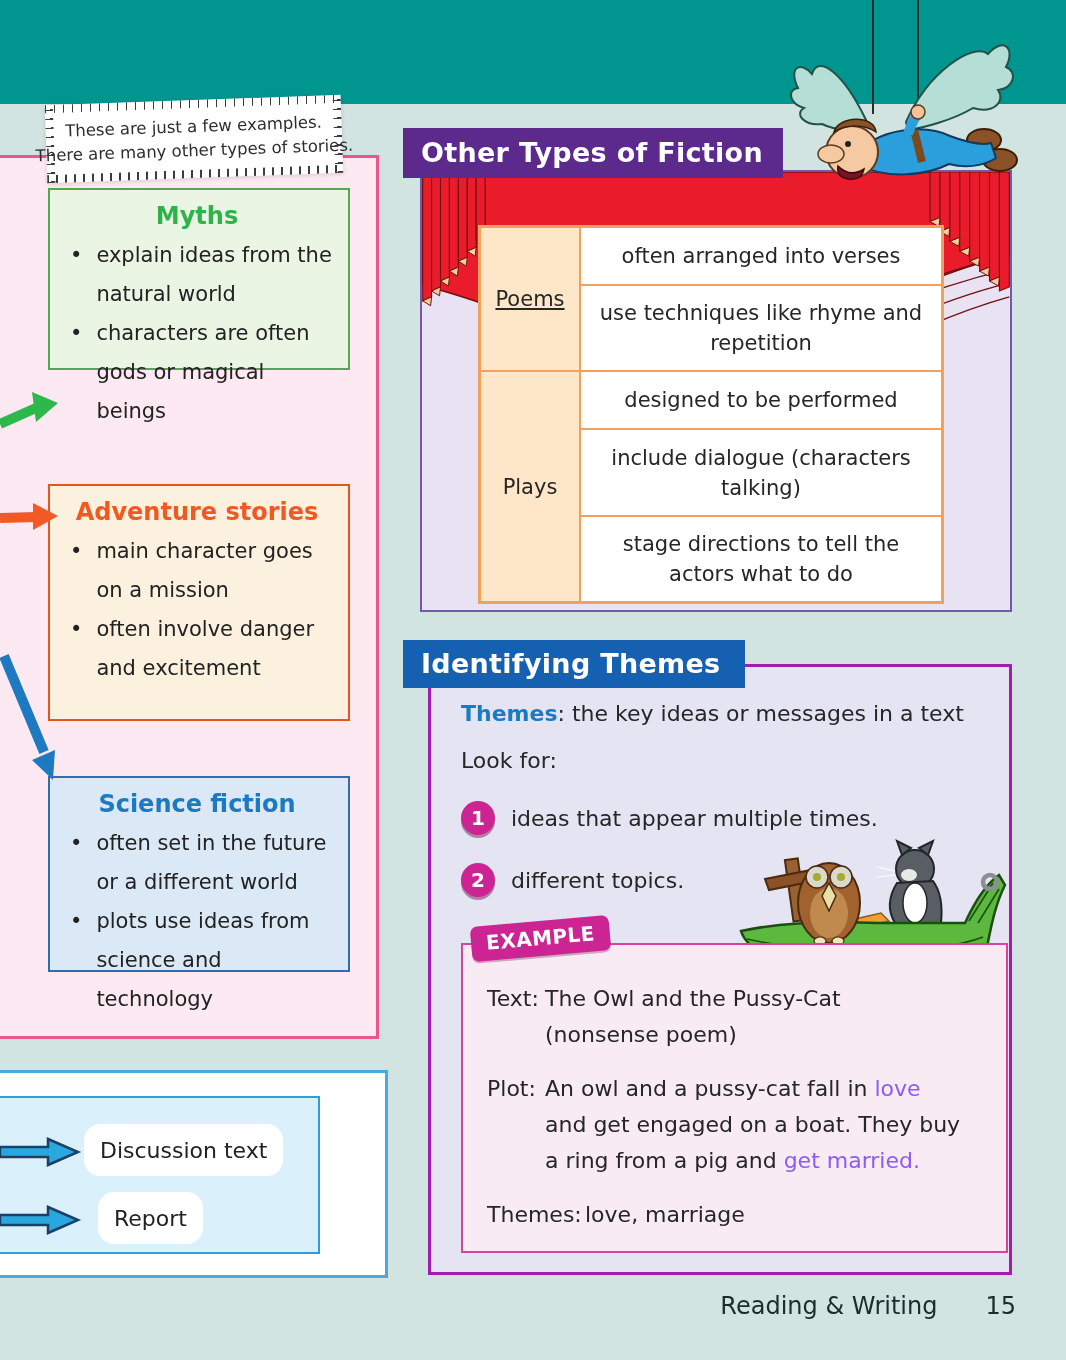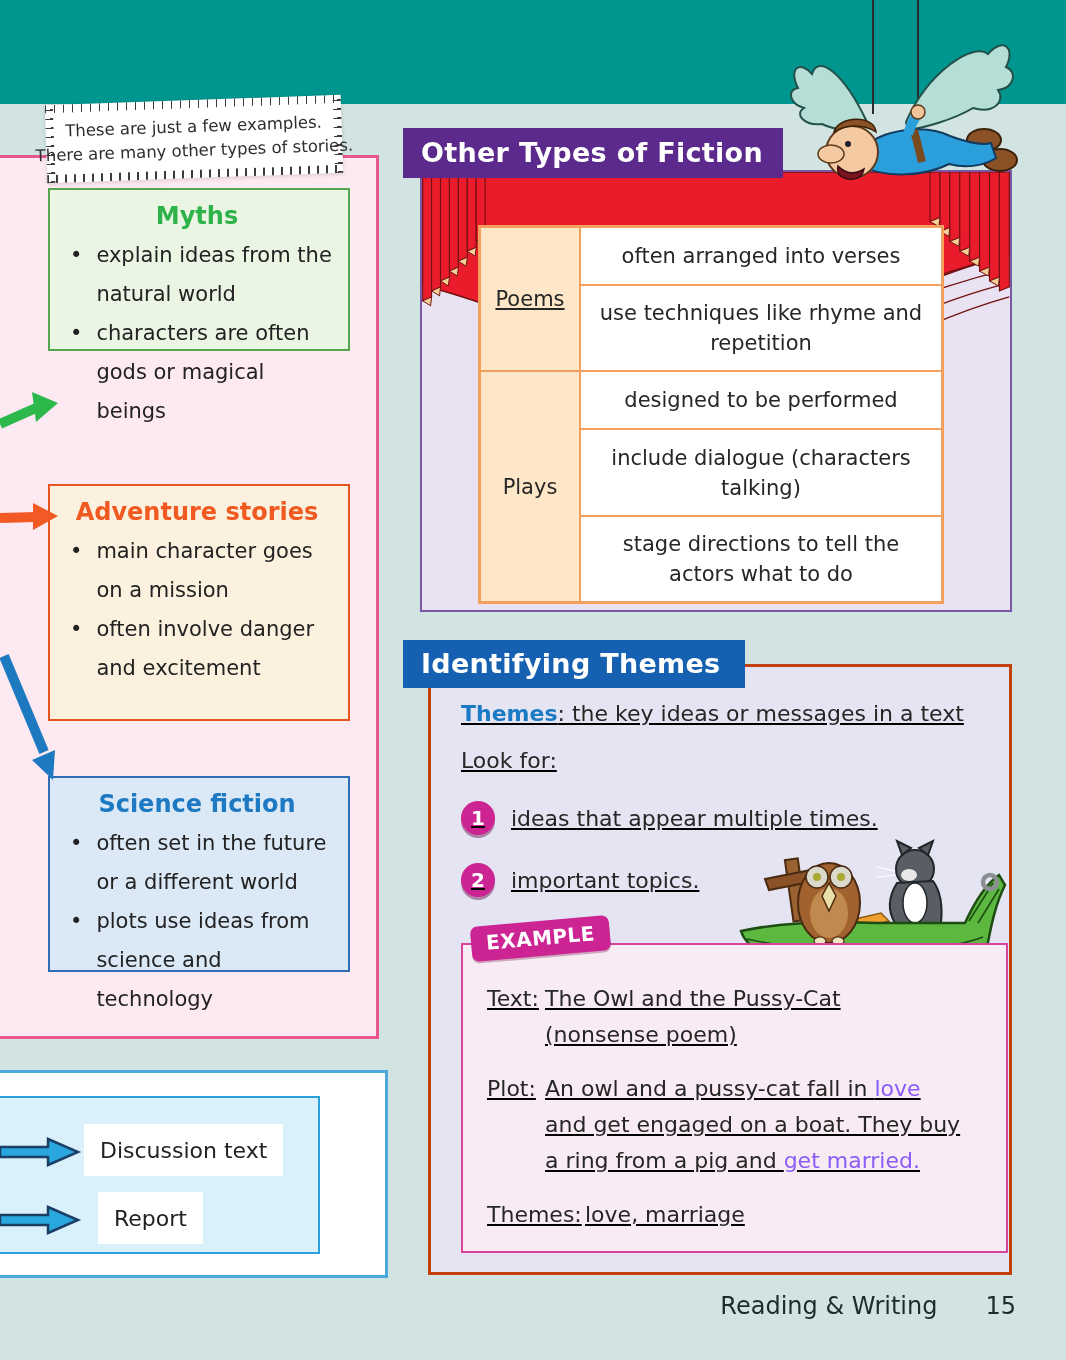--- a/index.html
+++ b/index.html
@@ -18,54 +18,54 @@
   .note-inner{position:absolute;inset:9px;background:#fff;display:flex;flex-direction:column;justify-content:center;align-items:center;
     font-size:16.5px;color:#2e2e2e;line-height:24px;white-space:nowrap;}
 
   
   .pink-panel{position:absolute;left:-6px;top:155px;width:385px;height:884px;background:#fde9f1;border:3px solid #e8578d;box-sizing:border-box;z-index:1;}
   .type-box{position:absolute;left:51px;width:302px;box-sizing:border-box;border:2.5px solid;padding:10px 14px 8px 10px;}
   .type-box h3{margin:2px 0 6px 0;text-align:center;font-size:24px;}
   .type-box ul{margin:0;padding:0;list-style:none;}
   .type-box li{display:flex;font-size:21px;color:#222;line-height:39px;}
   .type-box li::before{content:"\2022";margin:0 14px 0 10px;color:#222;}
-  .box-myths{top:30px;height:163px;background:#ebf5e3;border-color:#55a74f;}
+  .box-myths{top:30px;height:182px;background:#ebf5e3;border-color:#55a74f;}
   .box-myths h3{color:#2eb34a;}
   .box-adventure{top:326px;height:237px;background:#fcf1df;border-color:#e8541f;}
   .box-adventure h3{color:#f0591f;}
   .box-science{top:618px;height:196px;background:#dbe9f7;border-color:#2e6db4;}
   .box-science h3{color:#1d7ac2;}
   .edge-arrow{position:absolute;z-index:4;}
 
   
   .nf-outer{position:absolute;left:-12px;top:1070px;width:400px;height:208px;background:#fff;border:3px solid #4aa8dc;box-sizing:border-box;z-index:1;}
   .nf-inner{position:absolute;left:-12px;top:1096px;width:332px;height:158px;background:#daf0fa;border:2px solid #29a0d8;box-sizing:border-box;z-index:2;}
-  .nf-label{position:absolute;background:#fff;font-size:22px;color:#222;display:flex;align-items:center;padding:0 16px;height:52px;z-index:3;}
+  .nf-label{position:absolute;background:#fff;font-size:22px;color:#222;display:flex;align-items:center;padding:0 16px;height:52px;z-index:3;border-radius:16px;}
   .nf-arrow{position:absolute;z-index:3;}
 
   
   .fic-header{position:absolute;left:403px;top:128px;background:#5b2a8c;color:#fff;font-weight:bold;font-size:27px;
     padding:9px 20px 10px 18px;z-index:7;letter-spacing:.3px;}
   .fic-panel{position:absolute;left:420px;top:170px;width:592px;height:442px;background:#e8e2f2;border:2.5px solid #7a56a8;box-sizing:border-box;z-index:2;}
   .curtain{position:absolute;left:0;top:0;width:100%;height:100%;}
   .f-table{position:absolute;left:56px;top:53px;display:grid;grid-template-columns:100px 362px;grid-template-rows:58px 86px 58px 87px 86px;
     border:2px solid #f2a05c;background:#fff;}
   .f-cell{border:1px solid #f2a05c;display:flex;align-items:center;justify-content:center;text-align:center;
     font-size:21px;color:#262626;line-height:30px;padding:0 10px;box-sizing:border-box;}
   .f-type{background:#fde7c8;grid-column:1;}
   .f-feat{background:#fff;grid-column:2;}
   .span2{grid-row:1 / span 2;text-decoration:underline;}
   .span3{grid-row:3 / span 3;}
   .flying-man{position:absolute;left:788px;top:0;width:232px;height:218px;z-index:8;}
 
   
   .th-header{position:absolute;left:403px;top:640px;background:#1560b0;color:#fff;font-weight:bold;font-size:27px;
     padding:8px 24px 9px 18px;z-index:7;letter-spacing:.3px;}
-  .th-panel{position:absolute;left:428px;top:664px;width:584px;height:611px;background:#e4e4f2;border:3px solid #c2410c;box-sizing:border-box;z-index:2;
-    padding:34px 0 0 30px;text-decoration:underline;}
+  .th-panel{position:absolute;left:428px;top:664px;width:584px;height:611px;background:#e4e4f2;border:3px solid #a21caf;box-sizing:border-box;z-index:2;
+    padding:34px 0 0 30px;}
   .th-def{font-size:22px;color:#262626;}
   .th-term{color:#1a7ac4;font-weight:bold;}
   .th-look{font-size:22px;color:#262626;margin-top:22px;}
   .th-item{display:flex;align-items:center;margin-top:28px;font-size:22px;color:#262626;}
   .th-num{width:34px;height:34px;border-radius:50%;background:#cc2492;color:#fff;font-weight:bold;font-size:20px;
     display:flex;align-items:center;justify-content:center;margin-right:16px;box-shadow:0 3px 0 rgba(104,10,70,.45);flex:0 0 34px;}
   .boat{position:absolute;left:306px;top:170px;width:272px;height:160px;z-index:3;}
   .ex-wrap{position:relative;margin-top:46px;width:547px;z-index:4;}
   .ex-tag{position:absolute;left:10px;top:-22px;background:#cc2492;color:#fff;font-weight:bold;font-size:20px;
     padding:5px 15px 6px;border-radius:7px;transform:rotate(-5deg);letter-spacing:.5px;box-shadow:0 2px 0 rgba(104,10,70,.3);}
@@ -238,21 +238,21 @@
     <div class="th-def">
       <span class="th-term">Themes</span><span>: the key ideas or messages in a text</span>
     </div>
     <div class="th-look">Look for:</div>
     <div class="th-item">
       <span class="th-num">1</span>
       <span>ideas that appear multiple times.</span>
     </div>
     <div class="th-item">
       <span class="th-num">2</span>
-      <span>important topics.</span>
+      <span>different topics.</span>
     </div>
 
     <svg class="boat" viewBox="0 0 272 160">
       <path d="M52,22 h13 v62 h-13 z" fill="#9a6230" stroke="#4a2a10" stroke-width="2" transform="rotate(-8 58 52)"></path>
       <path d="M28,42 l56,-11 l4,11 l-56,11 z" fill="#8a5226" stroke="#4a2a10" stroke-width="2"></path>
       <circle cx="178" cy="32" r="19" fill="#585e63" stroke="#22262a" stroke-width="2"></circle>
       <path d="M165,18 l-5,-14 l14,7 z" fill="#585e63" stroke="#22262a" stroke-width="2"></path>
       <path d="M191,18 l5,-14 l-14,7 z" fill="#585e63" stroke="#22262a" stroke-width="2"></path>
       <path d="M160,46 C150,62 152,76 158,86 L204,86 C206,66 202,52 196,44 Z" fill="#585e63" stroke="#22262a" stroke-width="2"></path>
       <ellipse cx="178" cy="66" rx="12" ry="20" fill="#fff" stroke="#22262a" stroke-width="1.5"></ellipse>

